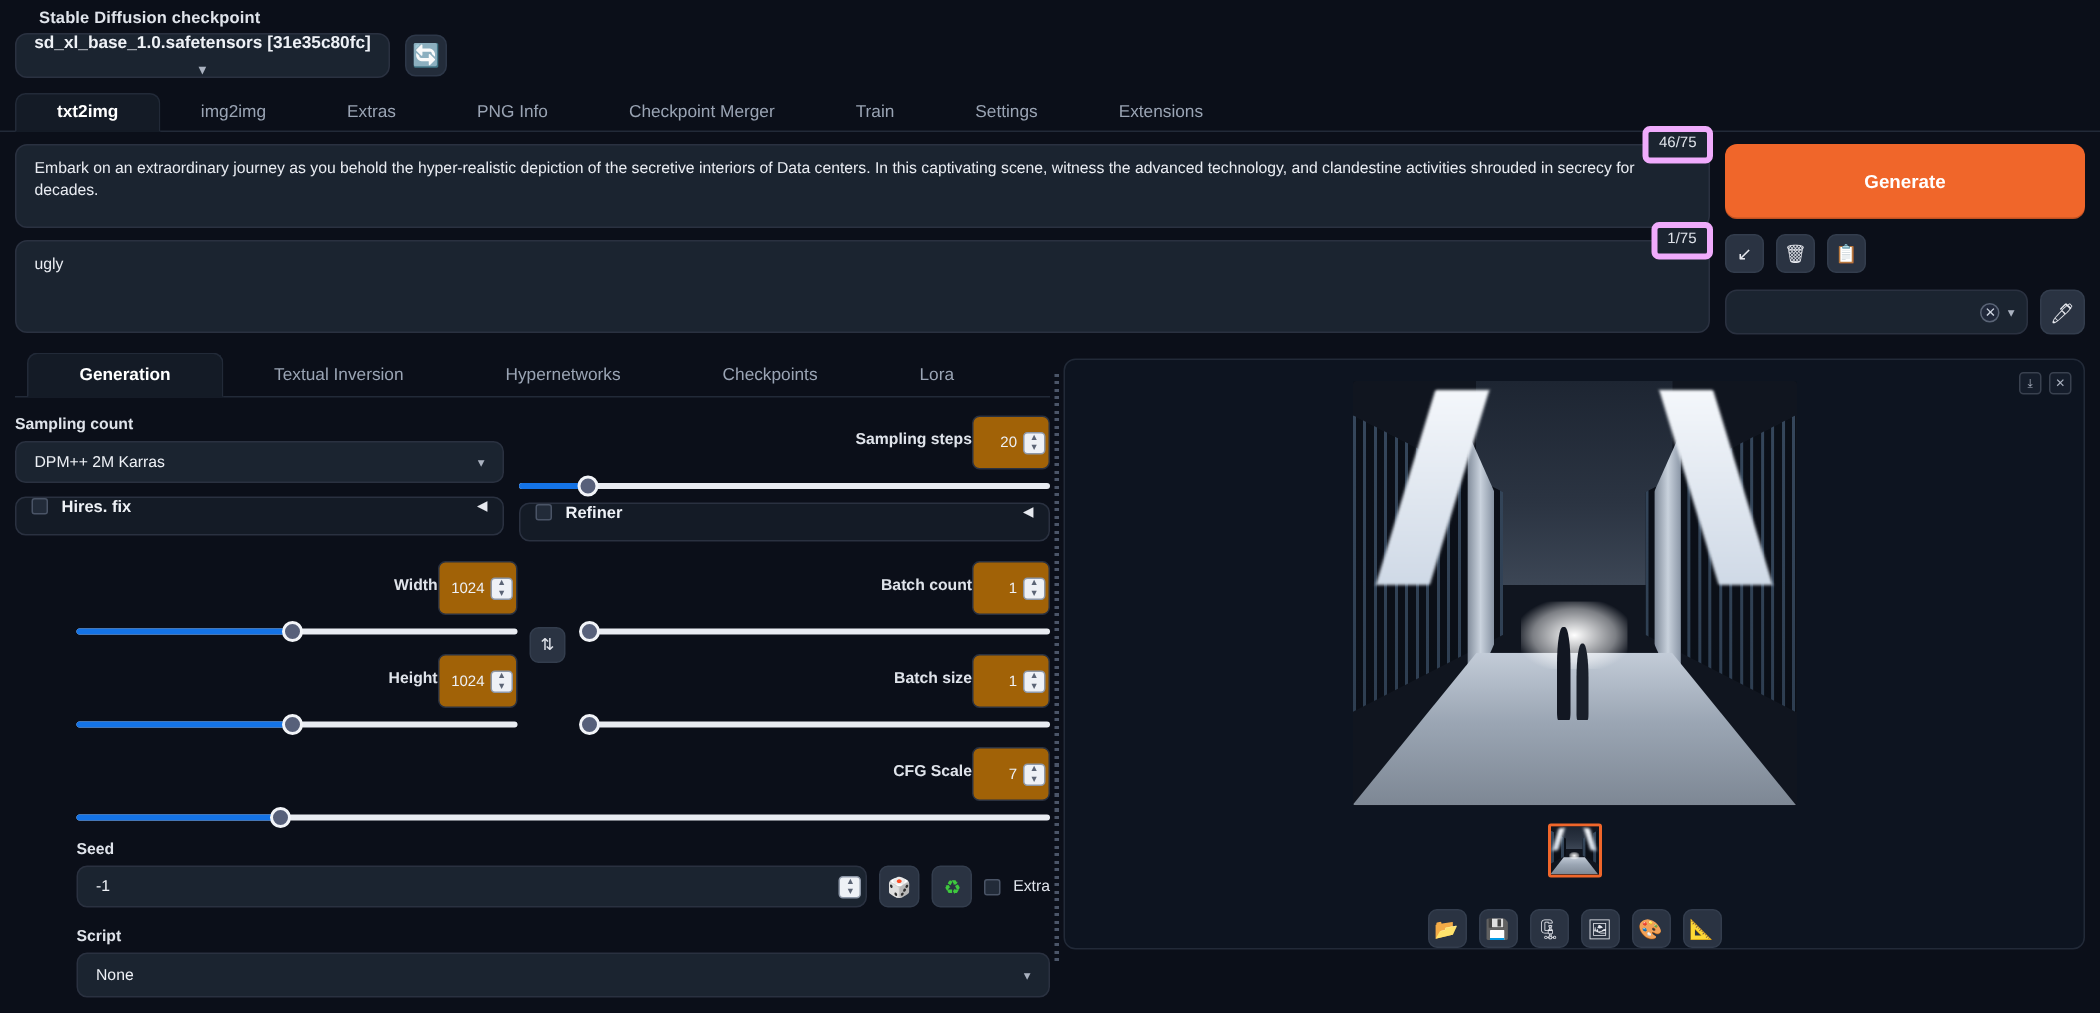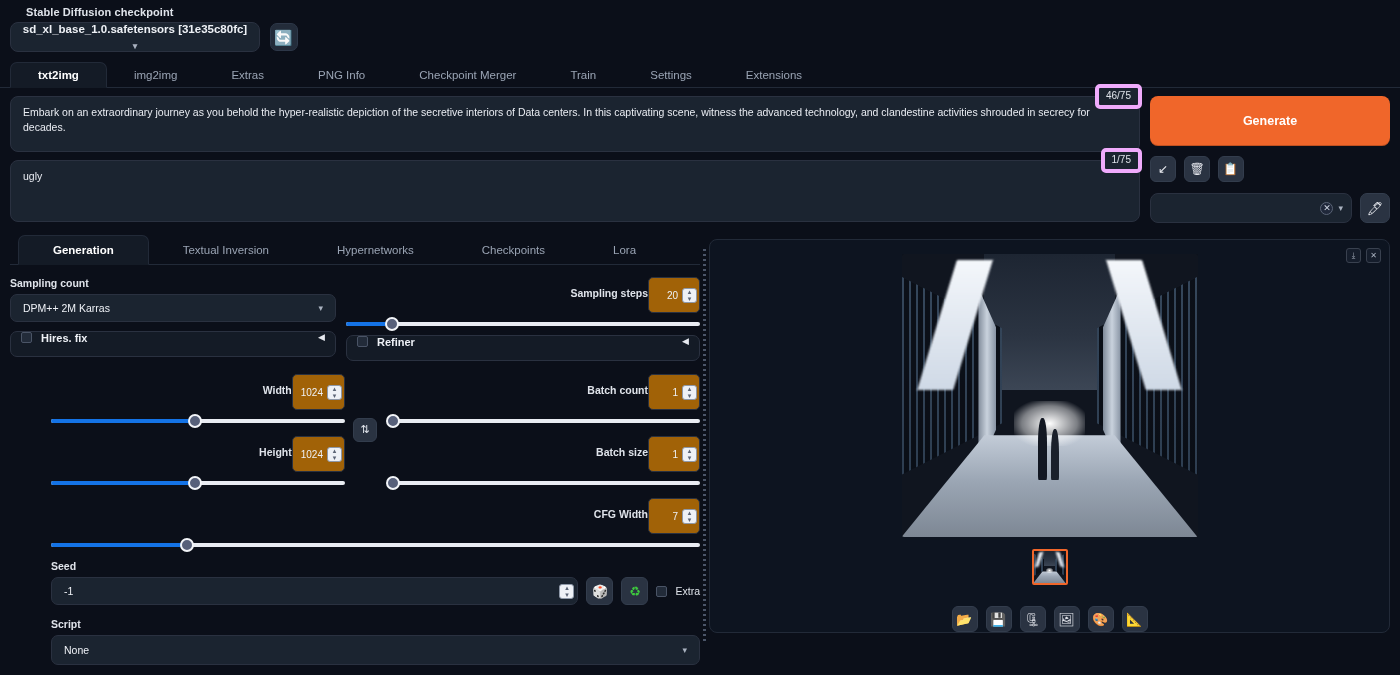--- a/index.html
+++ b/index.html
@@ -457,21 +457,21 @@
             </div>
             <div class="track">
               <div class="fill" style="width:2%"></div>
               <div class="knob" style="left:2%"></div>
             </div>
           </div>
         </div>
 
         <div class="sgroup">
           <div class="slider-head">
-            <span class="lbl">CFG Width</span>
+            <span class="lbl">CFG Scale</span>
             <span class="numbox">
               <span class="numval">7</span>
               <span class="spin">
                   <span>▴</span>
                   <span>▾</span>
                 </span>
             </span>
           </div>
           <div class="track">
             <div class="fill" style="width:21%"></div>

